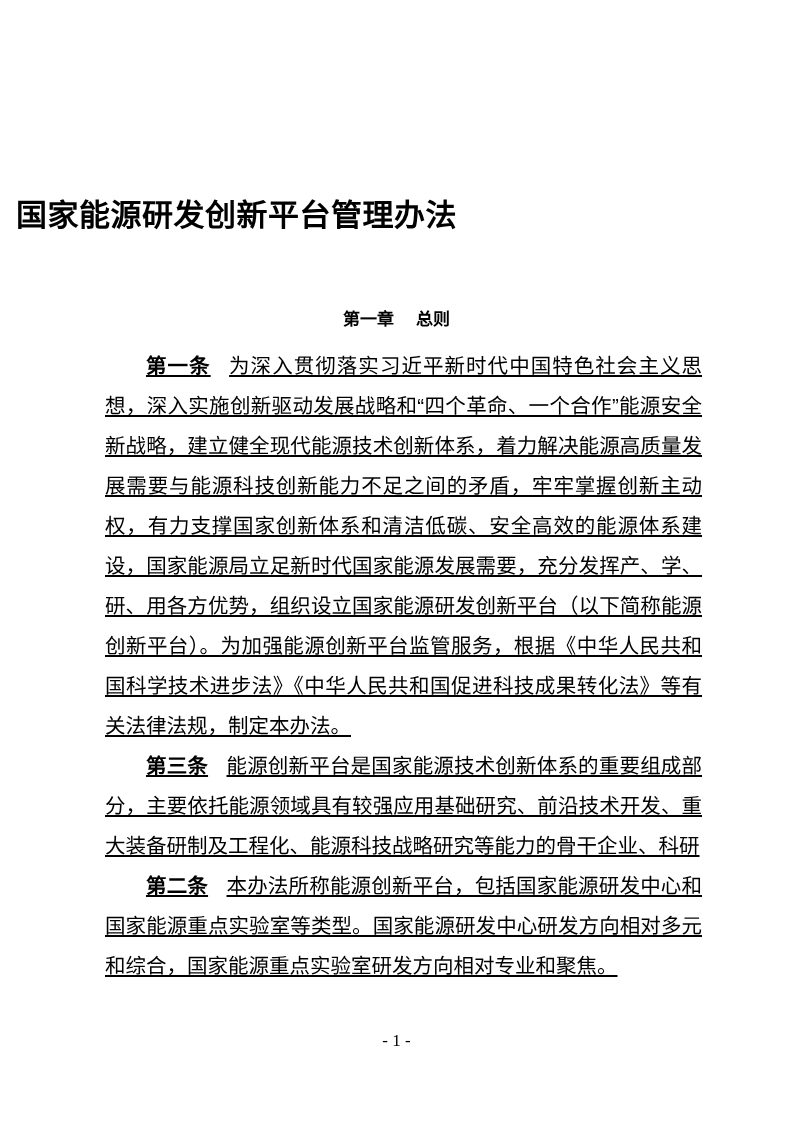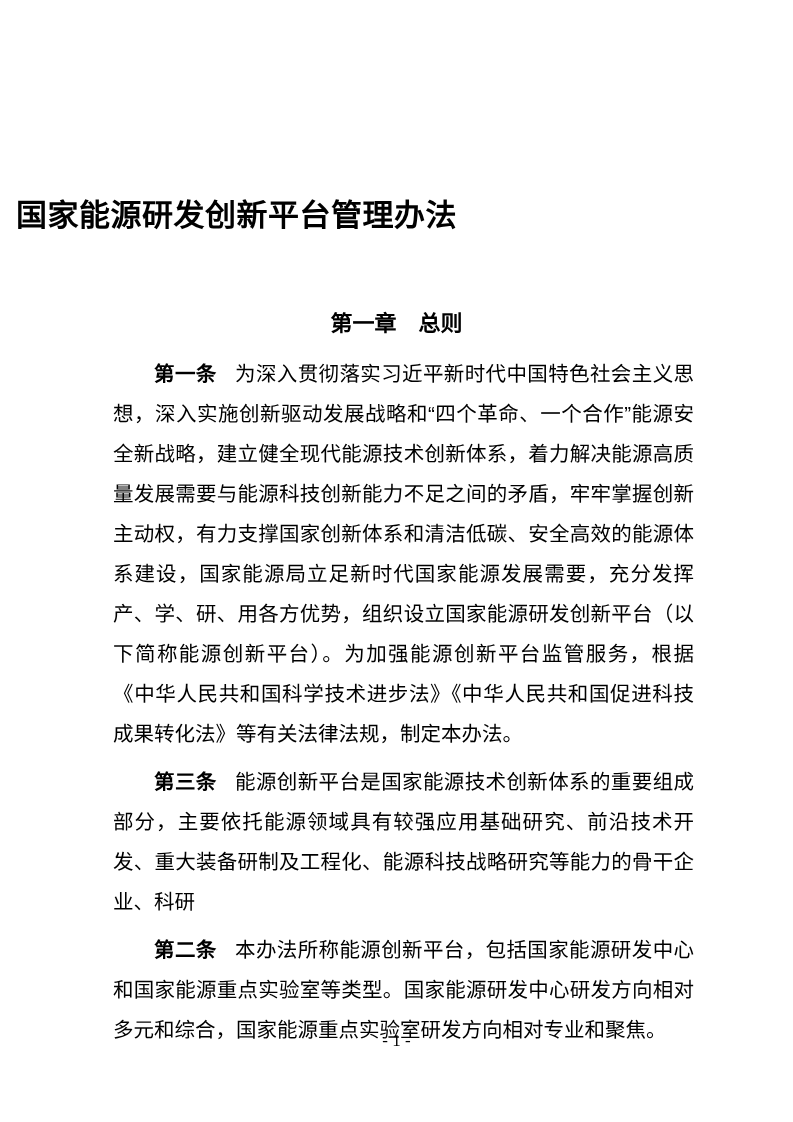--- a/index.html
+++ b/index.html
@@ -26,39 +26,40 @@
     font-weight: bold;
     letter-spacing: 0.5px;
   }
   .chapter-heading {
     position: absolute;
     top: 305px;
     left: 0;
     width: 100%;
     margin: 0;
     text-align: center;
-    font-size: 22px;
+    font-size: 17px;
     font-weight: bold;
   }
   .chapter-gap {
     display: inline-block;
     width: 22px;
   }
   .body-text {
     position: absolute;
     top: 346px;
     left: 105px;
     width: 597px;
     font-size: 20.5px;
     line-height: 40px;
     text-align: justify;
   }
   .para {
-    margin: 8px;
+    margin: 0;
     text-indent: 2em;
+    text-decoration: underline;
   }
   .para-label {
     font-weight: bold;
     margin-right: 0.9em;
   }
   .page-number {
     position: absolute;
     top: 1031px;
     left: 0;
     width: 100%;

